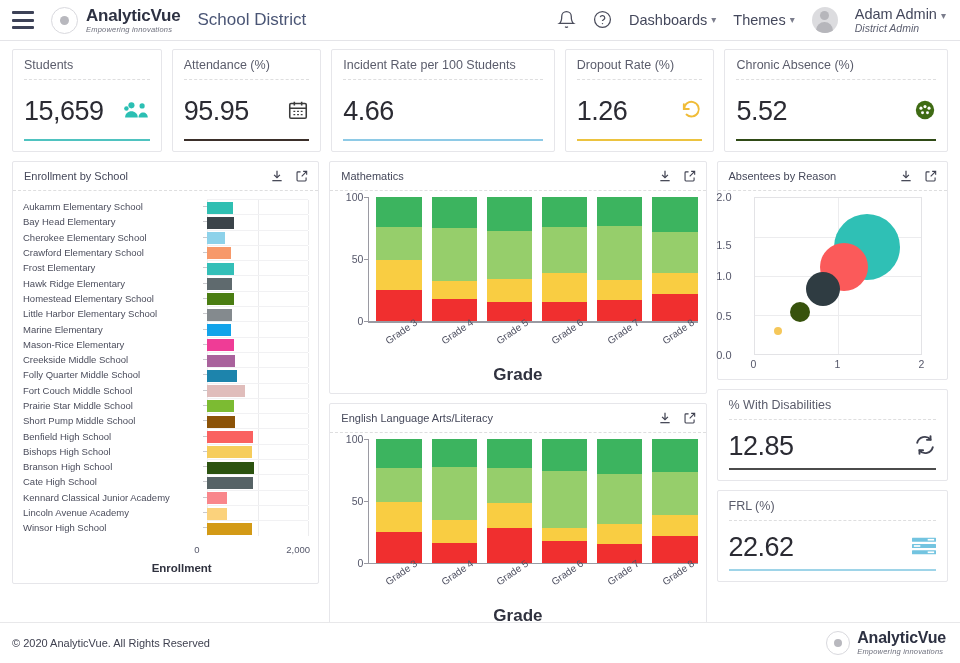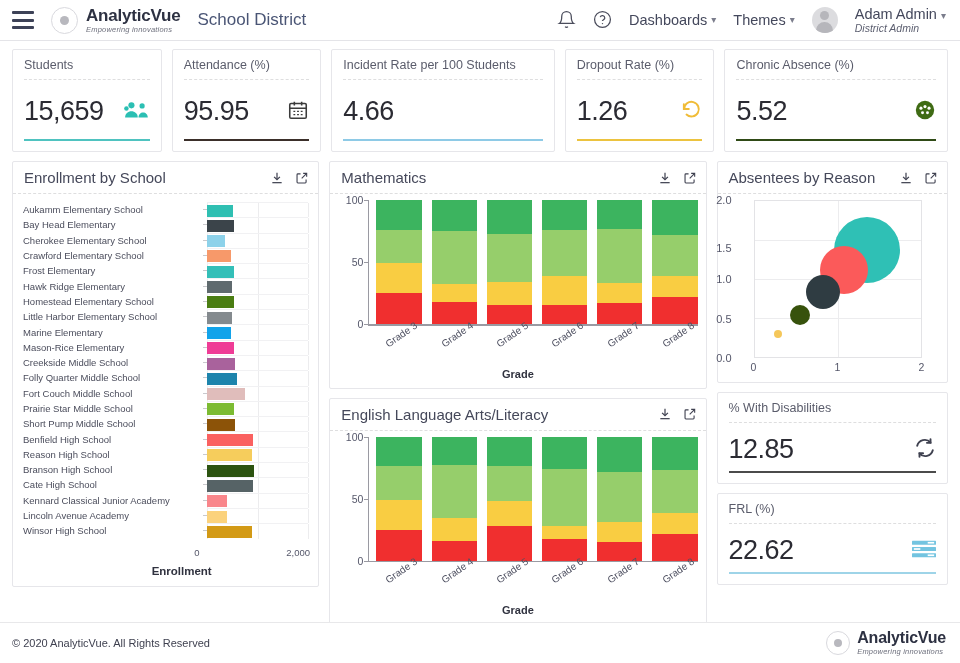--- a/index.html
+++ b/index.html
@@ -57,21 +57,21 @@
   .kpi-rule { height: 2px; margin-bottom: 10px; }
   .kpi-icon { font-size: 20px; line-height: 1; }
 
   
   #panels { display: flex; gap: 10px; margin-top: 9px; }
   .panel { background: #fff; border: 1px solid #e6e6ea; border-radius: 2px; }
   .panel-head {
     display: flex; align-items: center; justify-content: flex-end;
     padding: 7px 9px 7px 11px; border-bottom: 1px dashed #dededf;
   }
-  .panel-title { font-size: 15px; color: #45485a; margin-right: auto; }
+  .panel-title { font-size: 11px; color: #45485a; margin-right: auto; }
   .panel-actions { display: flex; gap: 11px; align-items: center; }
   .act { cursor: pointer; color: #3f4150; display: flex; }
 
   #col-left { width: 308px; }
   #col-mid  { width: 378px; display: flex; flex-direction: column; gap: 9px; }
   #col-right{ width: 232px; display: flex; flex-direction: column; gap: 9px; }
 
   
   #enroll-body { padding: 8px 10px 4px 10px; }
   .hbar-row { display: flex; align-items: center; height: 15.3px; }
@@ -92,21 +92,21 @@
   .sc-yaxis { width: 30px; position: relative; }
   .sc-yaxis span { position: absolute; right: 5px; font-size: 10.5px; color: #55576a; transform: translateY(-50%); }
   .sc-ytick { position: absolute; right: 0; width: 4px; height: 1px; background: #9a9aa2; }
   .sc-area { flex: 1; display: flex; gap: 10px; border-left: 1.5px solid #9a9aa2; padding-left: 7px; align-items: flex-end; }
   .sc-col { flex: 1; height: 100%; display: flex; flex-direction: column-reverse; }
   .sc-seg { width: 100%; }
   .sc-baseline { margin-left: 30px; height: 1.5px; background: #9a9aa2; }
   .sc-xlabels { display: flex; gap: 10px; margin-left: 37.5px; height: 42px; }
   .sc-xl { flex: 1; display: flex; justify-content: center; }
   .sc-xl span { font-size: 10px; color: #4f5162; transform: rotate(-35deg); transform-origin: top center; white-space: nowrap; margin-top: 4px; }
-  .sc-xtitle { text-align: center; font-size: 11px; font-weight: bold; color: #30323f; padding-bottom: 8px; }
+  .sc-xtitle { text-align: center; font-size: 17px; font-weight: bold; color: #30323f; padding-bottom: 8px; }
 
   
   #bubble-body { padding: 6px 8px 6px 4px; }
   #bubble-plot-wrap { display: flex; }
   #bubble-y { width: 32px; position: relative; height: 158px; }
   #bubble-y span { position: absolute; right: 22px; font-size: 11px; color: #55576a; transform: translateY(-50%); }
   #bubble-plot { position: relative; width: 168px; height: 158px; border: 1px solid #e3e3e6; }
   .bgl-h { position: absolute; left: 0; right: 0; height: 1px; background: #ececee; }
   .bgl-v { position: absolute; top: 0; bottom: 0; width: 1px; background: #ececee; }
   .bubble { position: absolute; border-radius: 50%; transform: translate(-50%, -50%); }
@@ -417,21 +417,21 @@
               <div class="hbar-label">Benfield High School</div>
               <div class="hbar-tick"></div>
               <div class="hbar-track">
                 <div class="hbar-grid" style="left: 0%;"></div>
                 <div class="hbar-grid" style="left: 50%;"></div>
                 <div class="hbar-grid" style="left: 100%;"></div>
                 <div class="hbar-fill" style="width: 45%; background: rgb(250, 97, 96);"></div>
               </div>
             </div>
             <div class="hbar-row">
-              <div class="hbar-label">Reason High School</div>
+              <div class="hbar-label">Bishops High School</div>
               <div class="hbar-tick"></div>
               <div class="hbar-track">
                 <div class="hbar-grid" style="left: 0%;"></div>
                 <div class="hbar-grid" style="left: 50%;"></div>
                 <div class="hbar-grid" style="left: 100%;"></div>
                 <div class="hbar-fill" style="width: 44.1667%; background: rgb(246, 205, 92);"></div>
               </div>
             </div>
             <div class="hbar-row">
               <div class="hbar-label">Branson High School</div>

